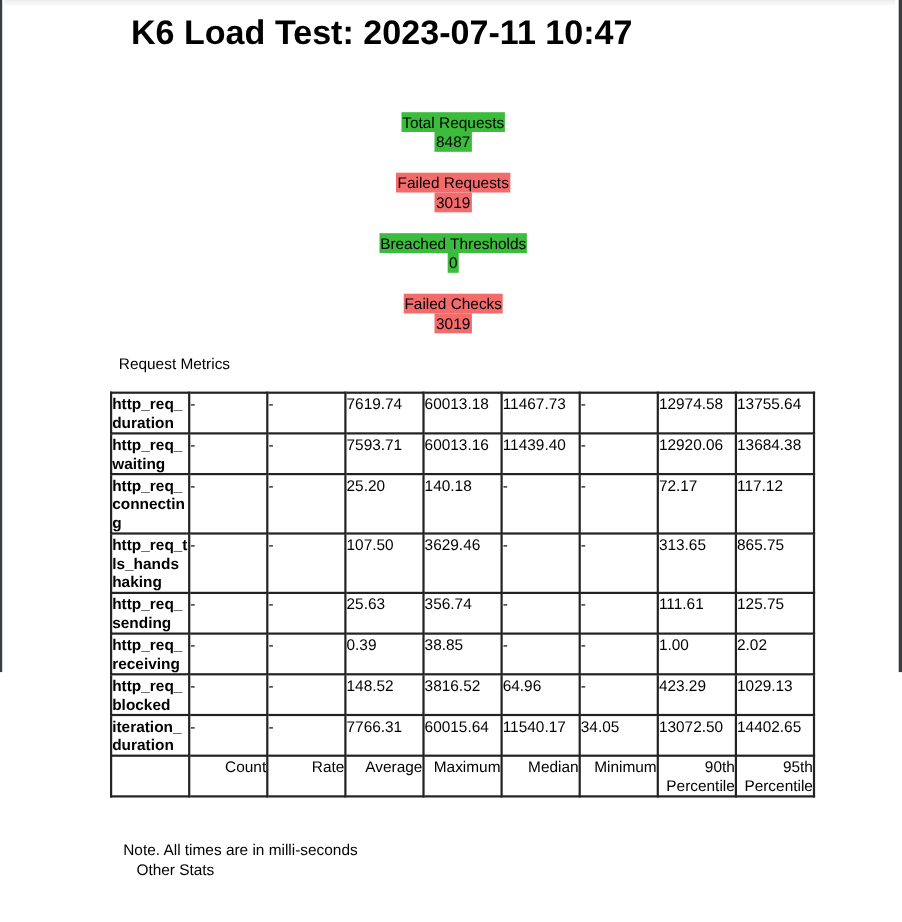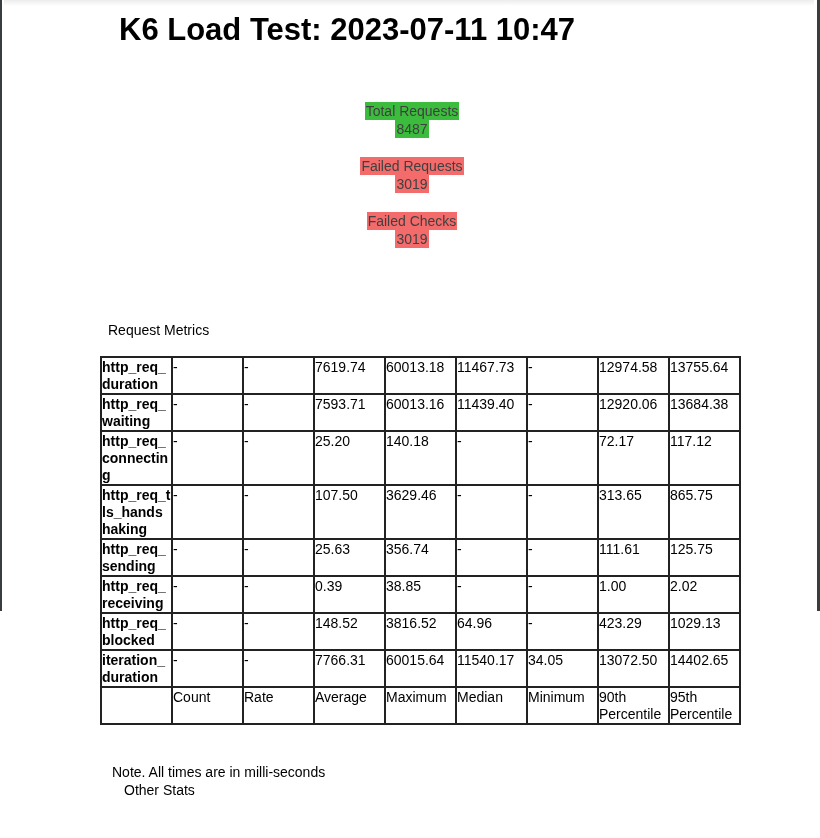--- a/index.html
+++ b/index.html
@@ -50,21 +50,21 @@
     align-items: center;
   }
   .stat {
     display: flex;
     flex-direction: column;
     align-items: center;
     margin-bottom: 19px;
   }
   .stat span {
     display: inline-block;
-    color: #404040;
+    color: #000000;
     font-size: 14px;
     line-height: 18px;
     padding: 0 1px;
   }
   .stat.green span { background: #3cbc3c; }
   .stat.red span { background: #f46b6b; }
 
   .section-label {
     position: absolute;
     font-size: 14px;
@@ -90,38 +90,42 @@
     padding: 1px 0 0 0;
     line-height: 17px;
     word-break: break-all;
     overflow-wrap: anywhere;
   }
   table.metrics td.metric-name {
     font-weight: bold;
   }
   table.metrics tr.row-h2 td { height: 33px; margin-left: 28px; }
   table.metrics tr.row-h3 td { height: 51px; }
-  table.metrics tr.header-row td { height: 34px; word-break: normal; overflow-wrap: normal; }
+  table.metrics tr.header-row td { height: 34px; word-break: normal; overflow-wrap: normal; text-align: right; }
 </style>
 </head>
 <body>
 
 <div class="page-frame">
   <div class="top-shadow"></div>
 
   <h1 class="title">K6 Load Test: 2023-07-11 10:47</h1>
 
   <div class="summary">
     <div class="stat green">
       <span>Total Requests</span>
       <span>8487</span>
     </div>
     <div class="stat red">
       <span>Failed Requests</span>
       <span>3019</span>
+    </div>
+    <div class="stat green">
+      <span>Breached Thresholds</span>
+      <span>0</span>
     </div>
     <div class="stat red">
       <span>Failed Checks</span>
       <span>3019</span>
     </div>
   </div>
 
   <div class="section-label request-metrics-label">Request Metrics</div>
 
   <table class="metrics">

